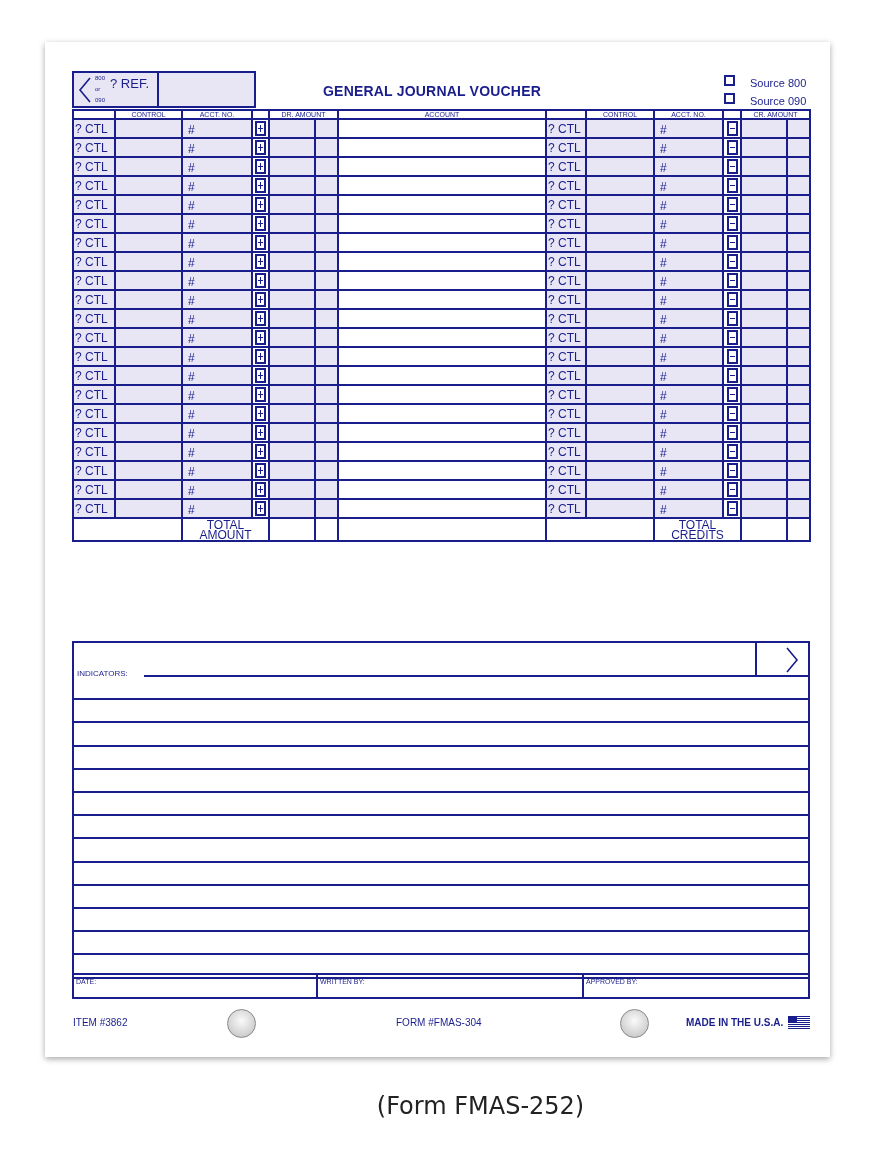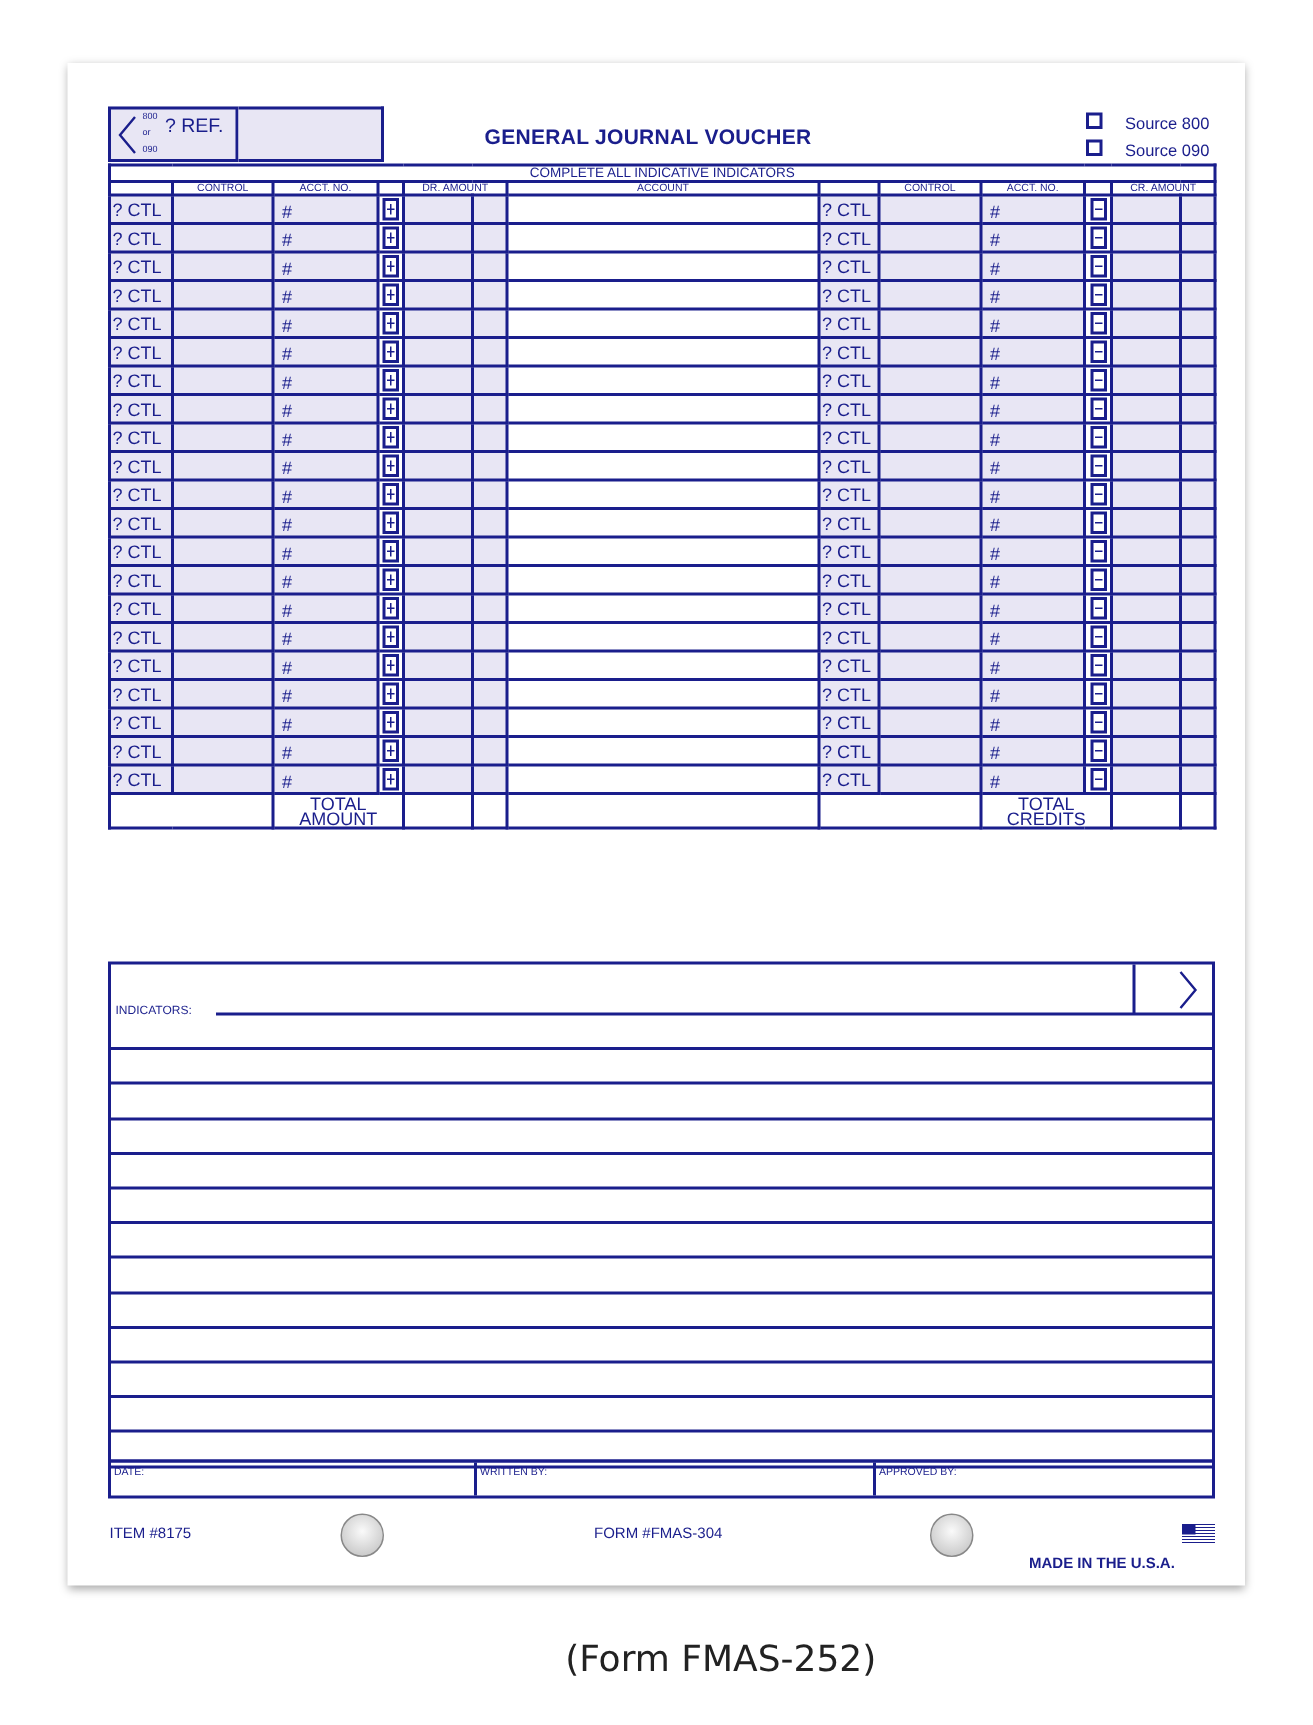--- a/index.html
+++ b/index.html
@@ -71,23 +71,20 @@
       <col style="width:23px">
     <col style="width:208px">
     <col style="width:40px">
       <col style="width:68px">
       <col style="width:69px">
       <col style="width:18px">
       <col style="width:46px">
       <col style="width:23px">
   </colgroup>
   <tbody>
-      <tr class="banner">
-    <td colspan="13">COMPLETE ALL INDICATIVE INDICATORS</td>
-  </tr>
   <tr class="hdr">
     <td></td>
     <td>CONTROL</td>
     <td>ACCT. NO.</td>
     <td></td>
     <td colspan="2">DR. AMOUNT</td>
     <td>ACCOUNT</td>
     <td></td>
     <td>CONTROL</td>
     <td>ACCT. NO.</td>
@@ -451,20 +448,20 @@
       <div class="expl-line" style="top: 333.6px;"></div>
     </div>
 </div>
 
 <div class="sig">
   <div class="sig-cell" style="left:0;width:242px;border-left:none;"><span>DATE:</span></div>
   <div class="sig-cell" style="left:242px;width:266px;"><span>WRITTEN BY:</span></div>
   <div class="sig-cell" style="left:508px;width:226px;"><span>APPROVED BY:</span></div>
 </div>
 
-<div class="foot" style="left:73px;">ITEM #8175</div>
+<div class="foot" style="left:73px;">ITEM #3862</div>
 <div class="hole" style="left:227px;"></div>
 <div class="foot" style="left:396px;">FORM #FMAS-304</div>
 <div class="hole" style="left:620px;"></div>
-<div class="foot" style="left:686px;font-weight:bold;margin-top:20px;">MADE IN THE U.S.A.</div>
+<div class="foot" style="left:686px;font-weight:bold;">MADE IN THE U.S.A.</div>
 <div class="flag"></div>
 
 <div class="caption">(Form FMAS-252)</div>
 
 </body></html>

